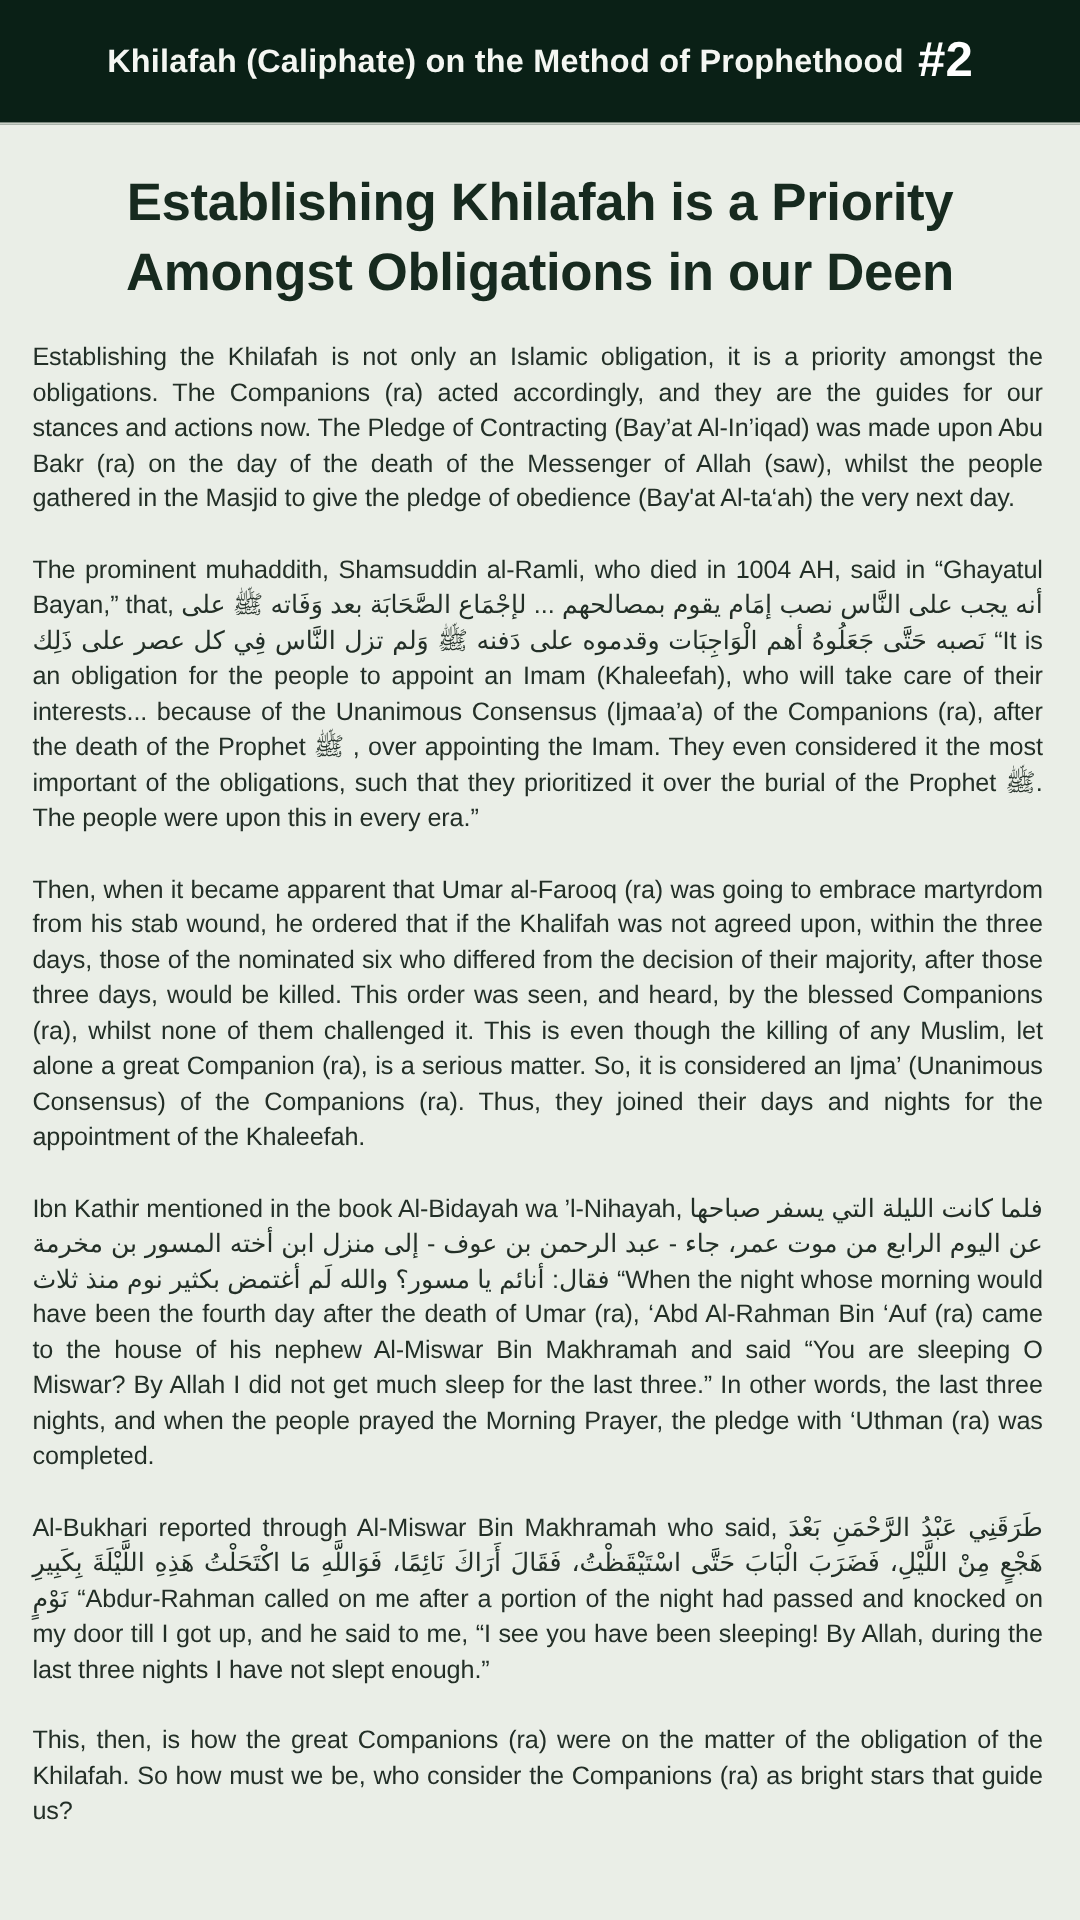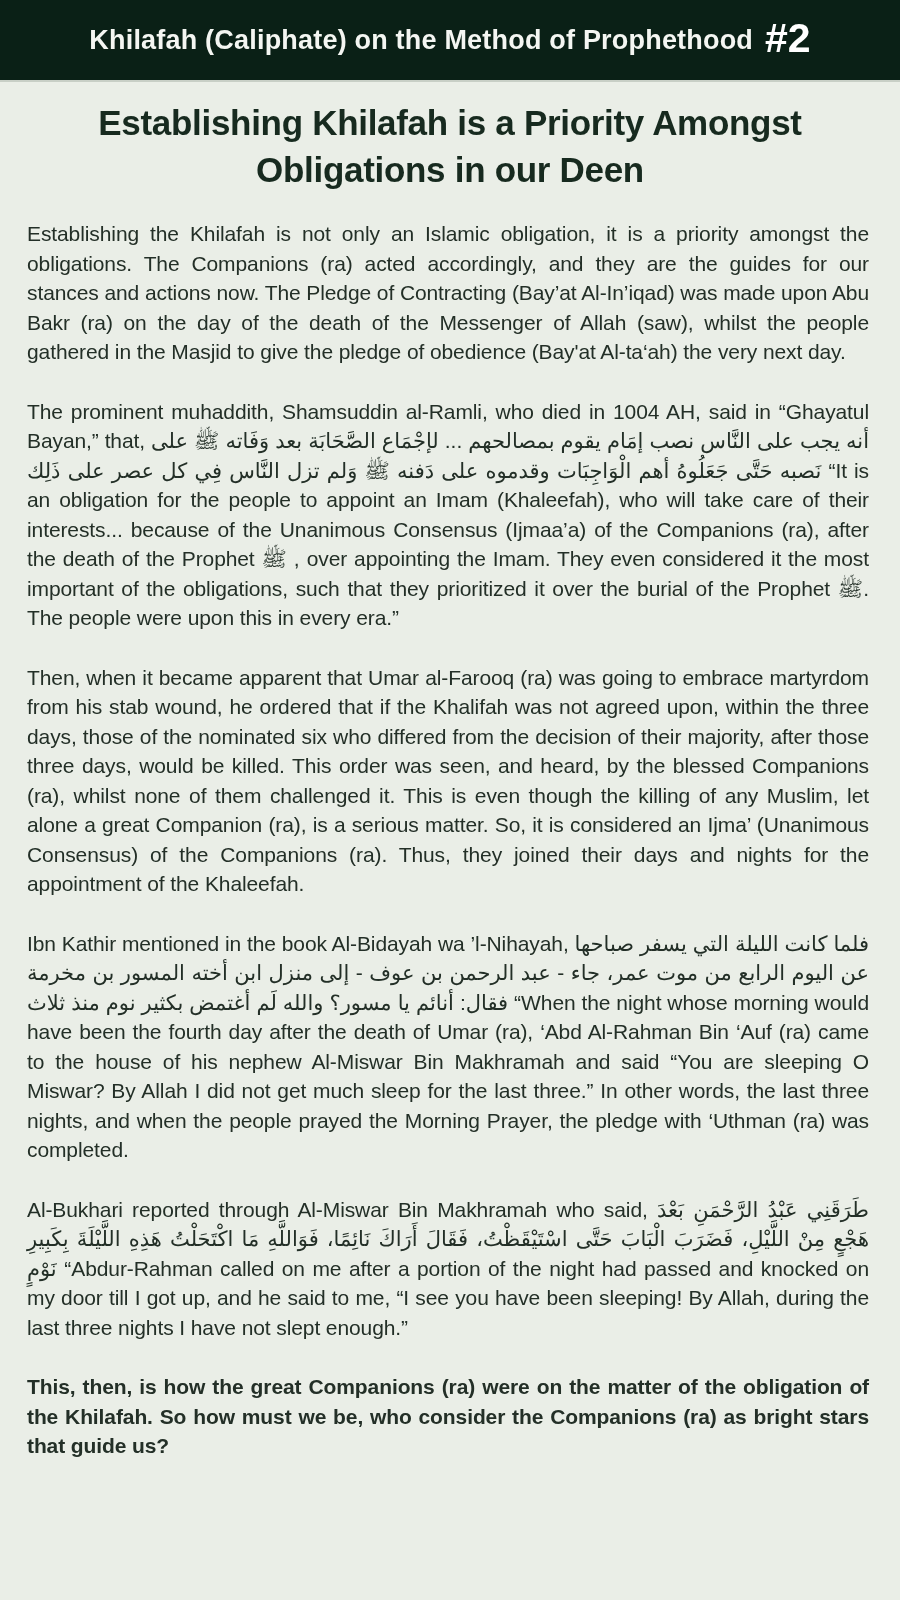--- a/index.html
+++ b/index.html
@@ -6,21 +6,21 @@
   html, body { margin: 0; padding: 0; }
   body {
     width: 900px;
     height: 1600px;
     background: #eaeee7;
     font-family: "Liberation Sans", sans-serif;
     overflow: hidden;
   }
   .header-bar {
     background: #0a2016;
-    height: 82px;
+    height: 104px;
     display: flex;
     align-items: center;
     justify-content: center;
     gap: 12px;
     border-bottom: 2px solid #c8cfc6;
   }
   .header-title {
     color: #f4f6f2;
     font-size: 27px;
     font-weight: 700;
@@ -32,36 +32,36 @@
     font-weight: 700;
     line-height: 1;
     margin-top: -4px;
   }
   .content {
     padding: 10px 27px 0 27px;
   }
   .article-title {
     text-align: center;
     color: #172a1f;
-    font-size: 35px;
+    font-size: 44px;
     line-height: 1.33;
     font-weight: 700;
-    margin: 8px auto 26px auto;
+    margin: 26px auto 26px auto;
     max-width: 740px;
     letter-spacing: -0.3px;
   }
   .paragraph {
     color: #232f27;
     font-size: 21px;
     line-height: 29.5px;
     text-align: justify;
     margin: 0 4px 30px 0;
     letter-spacing: -0.1px;
   }
-  .paragraph:last-child { margin-bottom: 0; font-weight: bold; }
+  .paragraph:last-child { margin-bottom: 0; }
 </style>
 </head>
 <body>
 
 <header class="header-bar">
   <span class="header-title">Khilafah (Caliphate) on the Method of Prophethood</span>
   <span class="issue-number">#2</span>
 </header>
 
 <main class="content">

